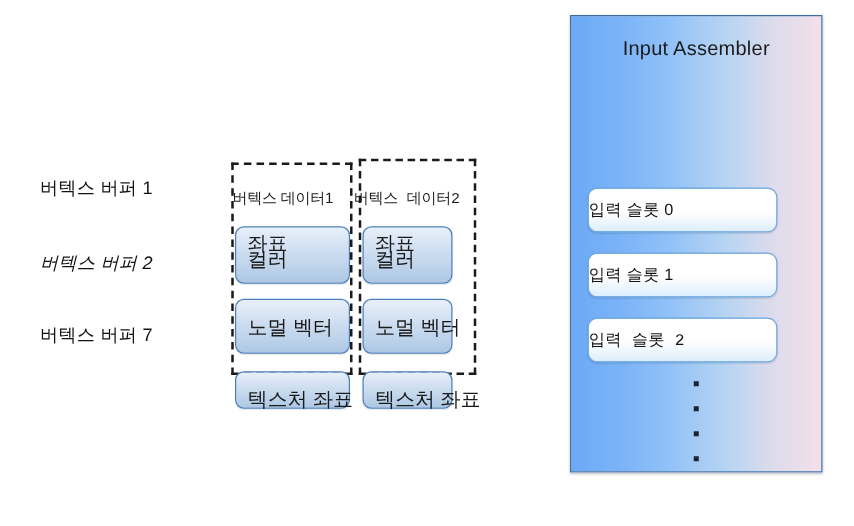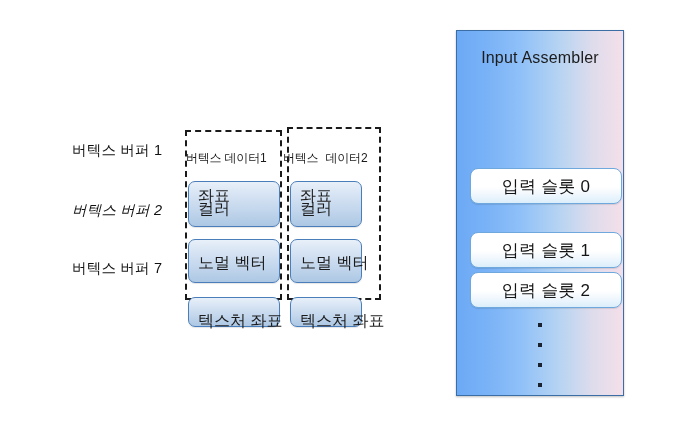--- a/index.html
+++ b/index.html
@@ -18,21 +18,20 @@
 
   
   .vb-label {
     position: absolute;
     left: 32px;
     width: 150px;
     font-size: 14.5px;
     letter-spacing: 0.2px;
     color: #111111;
     white-space: nowrap;
-    margin-left: 40px;
   }
   .vb-label-1 { top: 141px; }
   .vb-label-2 { top: 201px; font-style: italic; }
   .vb-label-3 { top: 259px; }
 
   
   .dash-box {
     position: absolute;
     border: 2px dashed #1a1a1a;
     box-sizing: border-box;
@@ -81,22 +80,22 @@
   .attr-box.col1 { left: 188px; width: 92px; }
   .attr-box.col2 { left: 290px; width: 72px; }
   .attr-box.row2 .attr-line,
   .attr-box.row3 .attr-line { padding-top: 9px; }
   .attr-line { display: block; white-space: nowrap; }
 
   
   .ia-panel {
     position: absolute;
     left: 456px;
-    top: 30px;
-    width: 168px;
+    top: 12px;
+    width: 202px;
     height: 366px;
     box-sizing: border-box;
     border: 1.5px solid #3a6ea5;
     background: linear-gradient(to right,
                 #6ca9f5 0%, #79b2f7 18%, #8fc0f8 38%,
                 #b7d4f2 62%, #dfdcec 82%, #f4dfe9 100%);
     box-shadow: 0 1px 2px rgba(0,0,0,0.25);
   }
   .ia-title {
     position: absolute;
@@ -113,28 +112,28 @@
     left: 13px;
     width: 152px;
     height: 36px;
     box-sizing: border-box;
     border: 1.2px solid #6fa8dc;
     border-radius: 8px;
     background: linear-gradient(to bottom, #ffffff 0%, #ffffff 52%, #f2f8fd 72%, #dceefb 100%);
     box-shadow: 0 1px 1px rgba(0,0,0,0.10);
     display: flex;
     align-items: center;
-    justify-content: center;
-    font-size: 17px;
+    justify-content: flex-start;
+    font-size: 13px;
     color: #141414;
     letter-spacing: 0.2px;
   }
   .ia-slot-0 { top: 137px; }
-  .ia-slot-1 { top: 189px; margin-top: 12px; }
-  .ia-slot-2 { top: 241px; }
+  .ia-slot-1 { top: 189px; }
+  .ia-slot-2 { top: 241px; font-family: Liberation Mono, monospace; }
 
   .ia-dots {
     position: absolute;
     left: 0;
     top: 292px;
     width: 100%;
     text-align: center;
   }
   .ia-dot {
     display: block;

